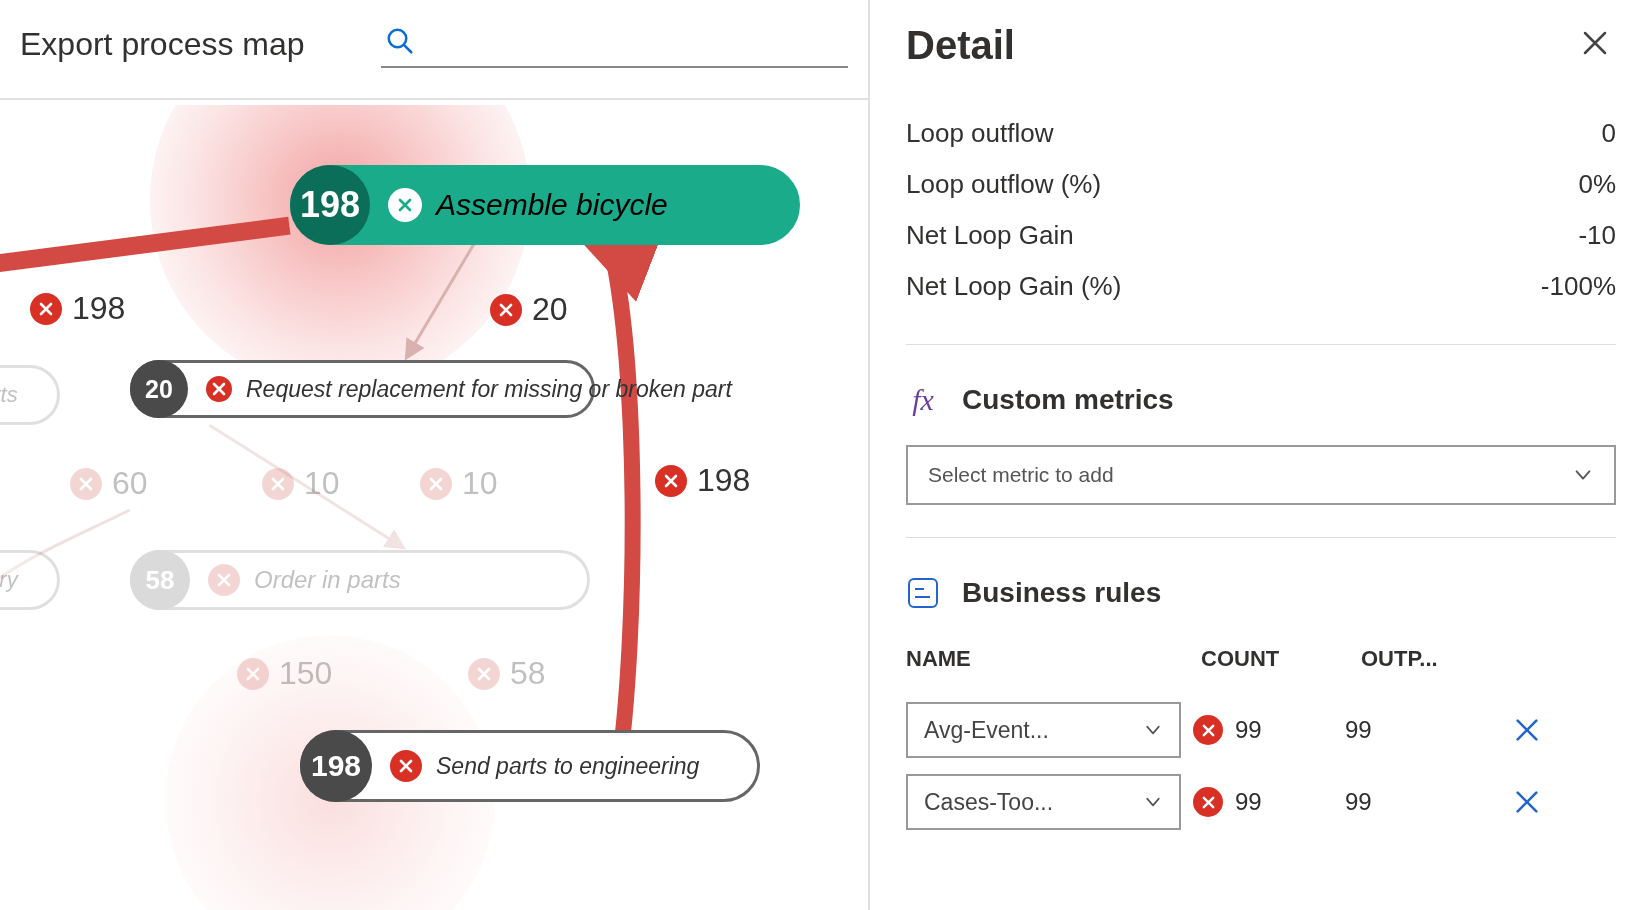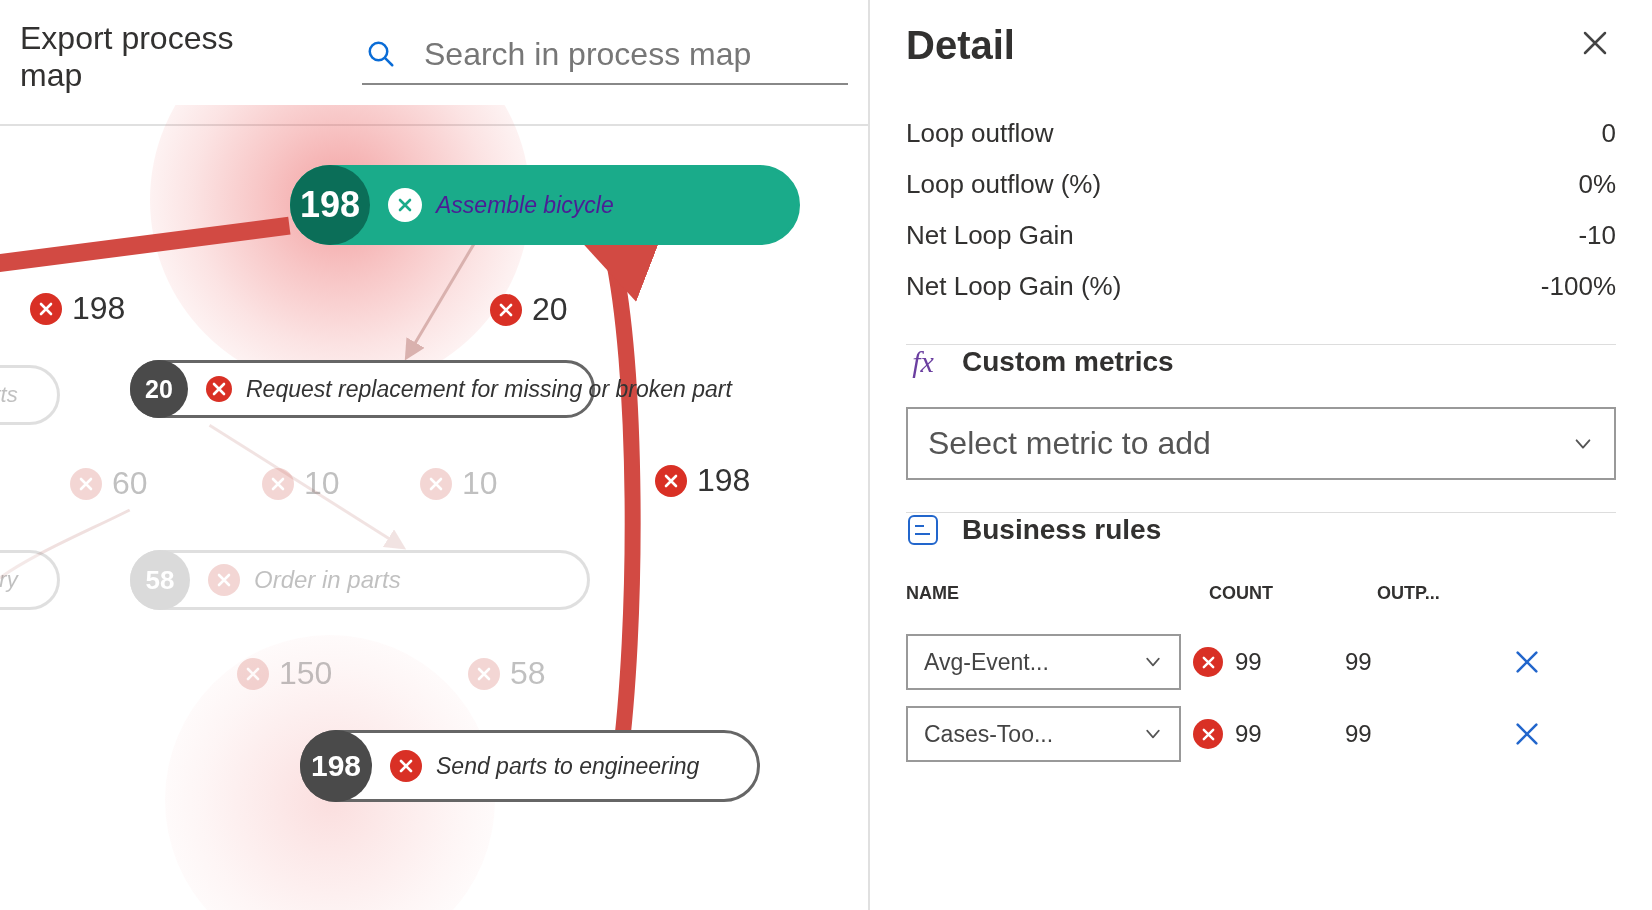--- a/index.html
+++ b/index.html
@@ -36,21 +36,21 @@
   .node.faded { opacity: 0.3; border-color: #999; }
   .node.faded .count-circle { background: #888; }
   .node.faded .x-badge { background: #d97a73; }
   .node.faded.cut { padding-left: 18px; }
 
   
   .node.selected { background: #1aab8a; border-color: #1aab8a; height: 80px; }
   .node.selected .count-circle { background: #0b6e58; width: 80px; height: 80px; font-size: 36px; }
   .node.selected .x-badge { background: #fff; width: 34px; height: 34px; }
   .node.selected .x-badge svg path { stroke: #1aab8a; }
-  .node.selected .label { color: #4c1d95; font-size: 23px; font-weight: 500; }
+  .node.selected .label { color: #000000; font-size: 30px; font-weight: 500; }
 
   
   .edge-label { position: absolute; display: flex; align-items: center; gap: 10px; }
   .edge-label .x-badge { width: 32px; height: 32px; border-radius: 50%; background: #d93025; display: flex; align-items: center; justify-content: center; }
   .edge-label .x-badge svg { width: 16px; height: 16px; }
   .edge-label .num { font-size: 32px; color: #333; }
   .edge-label.faded { opacity: 0.3; }
   .edge-label.faded .x-badge { background: #d97a73; }
 
   
@@ -59,30 +59,30 @@
   
   .right { flex: 1; padding: 0 36px 24px 36px; overflow-y: auto; }
   .detail-header { display: flex; align-items: center; justify-content: space-between; padding: 22px 0 40px 0; }
   .detail-title { font-size: 40px; font-weight: 700; color: #323130; }
   .close-btn { cursor: pointer; padding: 6px; }
   .close-btn svg { width: 30px; height: 30px; }
 
   .metric-row { display: flex; justify-content: space-between; padding: 10px 0; font-size: 26px; color: #323130; }
   .metric-row .mval { color: #323130; }
 
-  .section { border-top: 1px solid #ddd; margin-top: 32px; }
+  .section { border-top: 1px solid #ddd; margin-top: 32px; padding-top: 38px; }
   .section-h { display: flex; align-items: center; gap: 22px; margin-bottom: 28px; }
   .section-h .sicon { width: 34px; height: 34px; display: flex; align-items: center; justify-content: center; }
   .section-h .stitle { font-size: 28px; font-weight: 700; }
 
-  .select-box { display: flex; align-items: center; justify-content: space-between; border: 2px solid #999; padding: 16px 20px; font-size: 32px; color: #555; cursor: pointer; }
+  .select-box { display: flex; align-items: center; justify-content: space-between; border: 2px solid #999; padding: 16px 20px; font-size: 21px; color: #555; cursor: pointer; }
   .select-box svg { width: 22px; height: 22px; }
 
   .rules-table { margin-top: 6px; }
-  .rules-head { display: grid; grid-template-columns: 275px 140px 140px 60px; gap: 28px; font-size: 18px; font-weight: 700; color: #323130; padding: 8px 0; margin-bottom: 14px; }
+  .rules-head { display: grid; grid-template-columns: 275px 140px 140px 60px; gap: 20px; font-size: 22px; font-weight: 700; color: #323130; padding: 8px 0; margin-bottom: 14px; }
   .rules-row { display: grid; grid-template-columns: 275px 140px 140px 60px; gap: 12px; align-items: center; padding: 8px 0; }
   .rule-select { display: flex; align-items: center; justify-content: space-between; border: 2px solid #999; padding: 10px 16px; font-size: 23px; color: #444; cursor: pointer; height: 56px; }
   .rule-select svg { width: 20px; height: 20px; }
   .rule-xbadge { width: 30px; height: 30px; border-radius: 50%; background: #d93025; display: flex; align-items: center; justify-content: center; }
   .rule-xbadge svg { width: 15px; height: 15px; }
   .rule-count-cell { display: flex; align-items: center; gap: 12px; font-size: 24px; }
   .rule-val { font-size: 24px; }
   .rule-remove { display: flex; align-items: center; justify-content: center; cursor: pointer; }
   .rule-remove svg { width: 28px; height: 28px; }
 
@@ -100,21 +100,20 @@
   <div class="left">
     <div class="left-header">
       <span class="export-label">Export process map</span>
       <div class="search-wrap">
         <span class="search-icon">
           <svg viewBox="0 0 24 24" fill="none">
               <circle cx="10" cy="10" r="7" stroke="#0a6cd6" stroke-width="2"></circle>
               <line x1="15.5" y1="15.5" x2="21" y2="21" stroke="#0a6cd6" stroke-width="2" stroke-linecap="round"></line>
             </svg>
         </span>
-        <input class="search-input" placeholder="Search in process map" style="">
       </div>
     </div>
 
     <div class="canvas">
 
       <div class="heat" style="left:150px; top:-95px; width:380px; height:380px;"></div>
       <div class="heat faded" style="left:165px; top:530px; width:330px; height:330px;"></div>
 
       <svg class="edges" viewBox="0 0 870 805">
         <defs>

